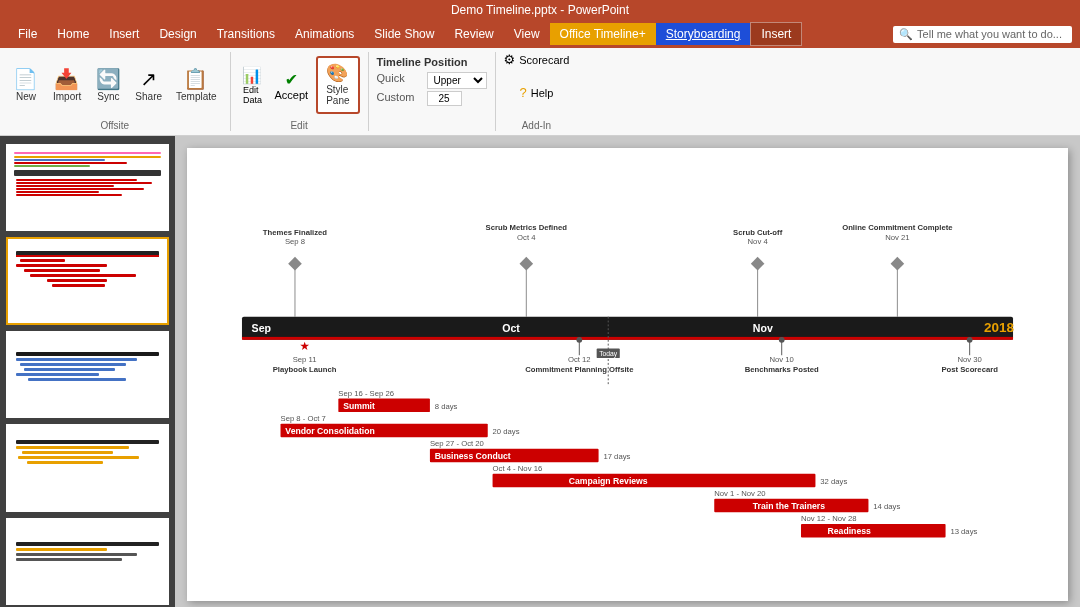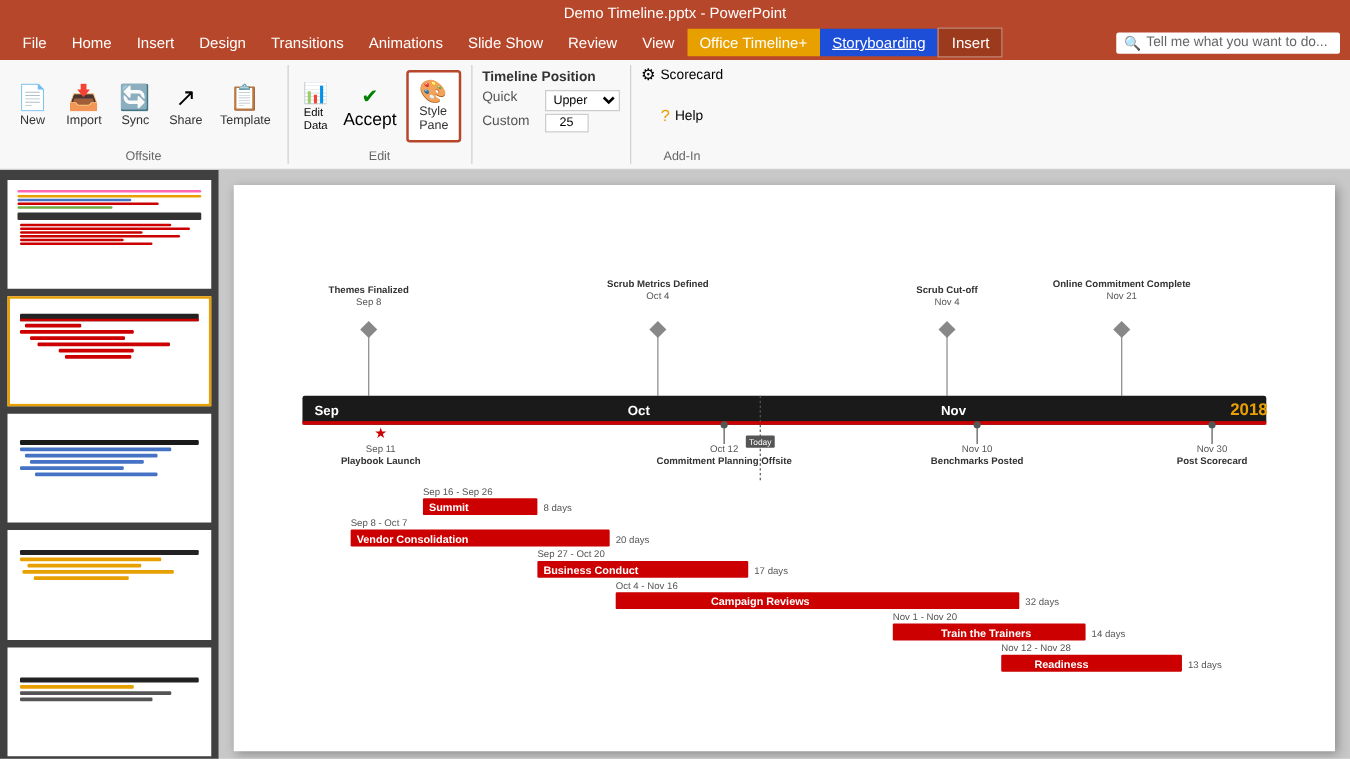--- a/index.html
+++ b/index.html
@@ -258,21 +258,21 @@
   </div>
 
   <div class="ribbon-group">
     <div class="ribbon-group-buttons">
       <div class="ribbon-btn-small">
         <div class="btn-icon">📊</div>
         <div class="btn-label" style="font-size:9px;">Edit<br>Data</div>
       </div>
       <div class="ribbon-btn-small">
         <div class="btn-icon" style="color:green;">✔</div>
-        <div class="btn-label" style="font-size:14px;">Accept</div>
+        <div class="btn-label" style="font-size:11px;">Accept</div>
       </div>
       <div class="ribbon-btn style-pane-btn" style="border:2px solid #b7472a; padding: 6px 8px;">
         <div class="btn-icon" style="font-size:18px;">🎨</div>
         <div class="btn-label">Style<br>Pane</div>
       </div>
     </div>
     <div class="ribbon-group-label">Edit</div>
   </div>
 
   <div class="timeline-pos-group">

